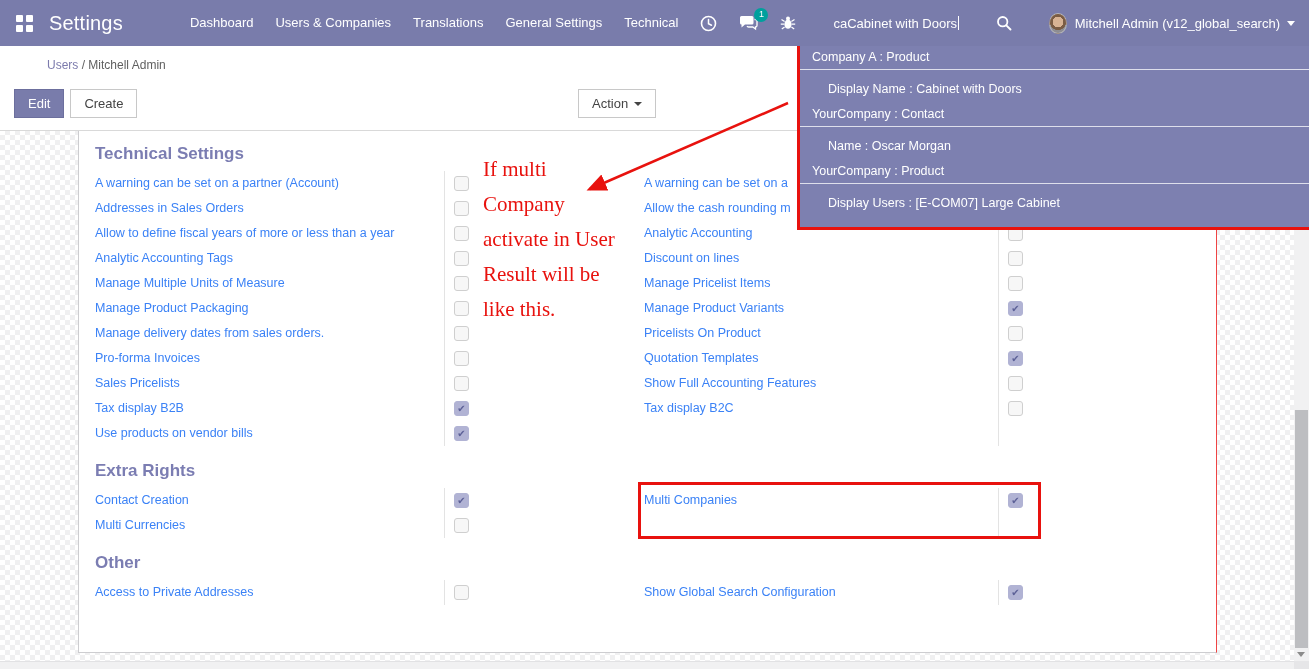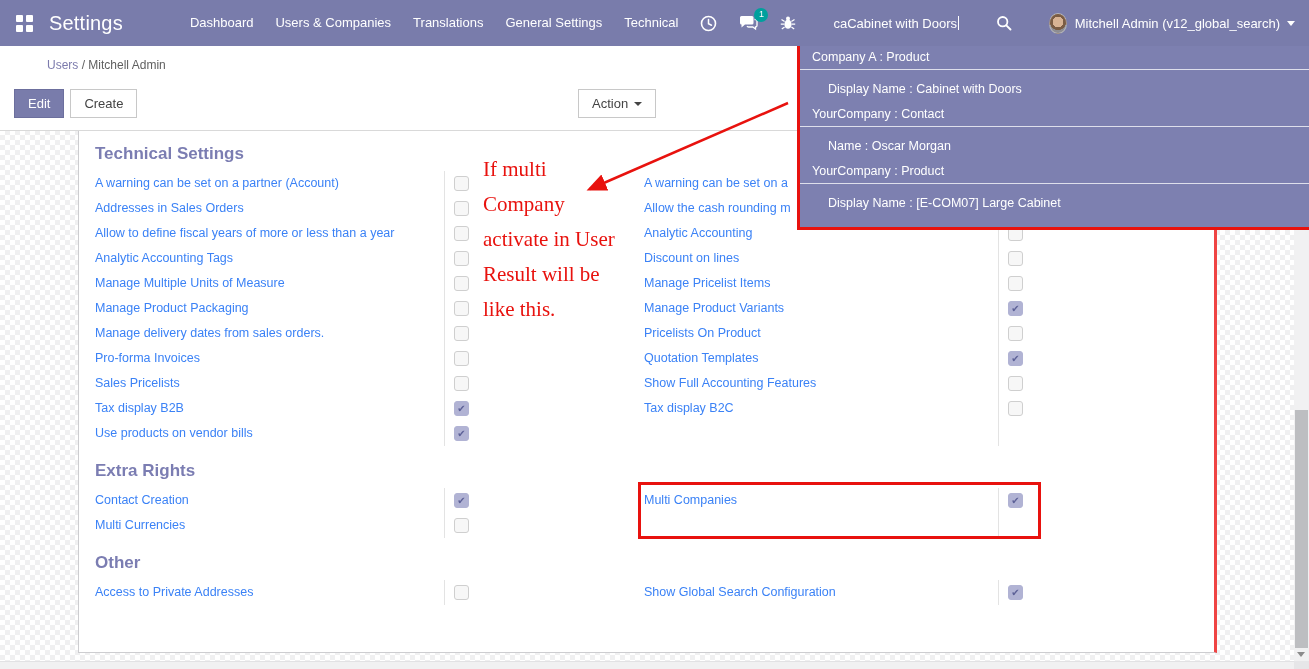--- a/index.html
+++ b/index.html
@@ -39,21 +39,21 @@
   .breadcrumb .bc-link{color:#7c7bad;cursor:pointer;}
   .btn{display:inline-block;font-size:13px;line-height:15px;padding:6px 13px;border-radius:0;cursor:pointer;
        border:1px solid #c8c8c8;background:#fff;color:#444;}
   .btn-primary{background:#797cab;border-color:#6c6f9d;color:#fff;}
   .btn-row{position:absolute;left:14px;top:43px;display:flex;gap:6px;}
   .action-btn{position:absolute;left:578px;top:43px;}
   .action-caret{display:inline-block;width:0;height:0;border-left:4px solid transparent;border-right:4px solid transparent;
                 border-top:4px solid #444;margin-left:6px;vertical-align:2px;}
   
   .sheet{position:absolute;top:131px;left:78px;width:1139px;height:522px;background:#fff;z-index:1;
-         border-left:1px solid #cdcdd0;border-right:3px solid #ef4444;border-bottom:1px solid #cdcdd0;
+         border-left:1px solid #cdcdd0;border-right:1px solid #ef4444;border-bottom:1px solid #cdcdd0;
          padding:12px 0 0 16px;}
   .section{margin:0 0 14px 0;}
   .section + .section{margin-top:14px;}
   .section-title{font-size:17px;font-weight:700;color:#7b7db2;line-height:22px;margin-bottom:6px;}
   .section-rows{margin-top:6px;}
   .srow{display:flex;height:25px;align-items:center;}
   .label-cell{width:350px;height:25px;line-height:25px;font-size:12.5px;font-weight:400;color:#3b82f6;
               border-right:1px solid #e3e3e3;white-space:nowrap;overflow:hidden;}
   .label-cell.right{width:355px;}
   .check-cell{width:34px;height:25px;display:flex;align-items:center;padding-left:9px;}
@@ -342,21 +342,21 @@
   <line x1="788" y1="103" x2="590" y2="189" stroke="#e8120e" stroke-width="2.5" marker-end="url(#ah)"></line>
 </svg>
 
 <div class="search-dropdown">
   <div>
       <div class="dd-header">Company A : Product</div>
       <div class="dd-item">Display Name : Cabinet with Doors</div>
       <div class="dd-header">YourCompany : Contact</div>
       <div class="dd-item">Name : Oscar Morgan</div>
       <div class="dd-header">YourCompany : Product</div>
-      <div class="dd-item">Display Name : [E-COM07] Large Cabinet</div>
+      <div class="dd-item">Display Users : [E-COM07] Large Cabinet</div>
       <div class="dd-item">Display Name : [E-COM11] Cabinet with Doors</div>
     </div>
 </div>
 <div class="dd-redbox"></div>
 
 <div class="scroll-v">
   <div class="thumb"></div>
   <div class="arr"></div>
 </div>
 <div class="scroll-h"></div>

